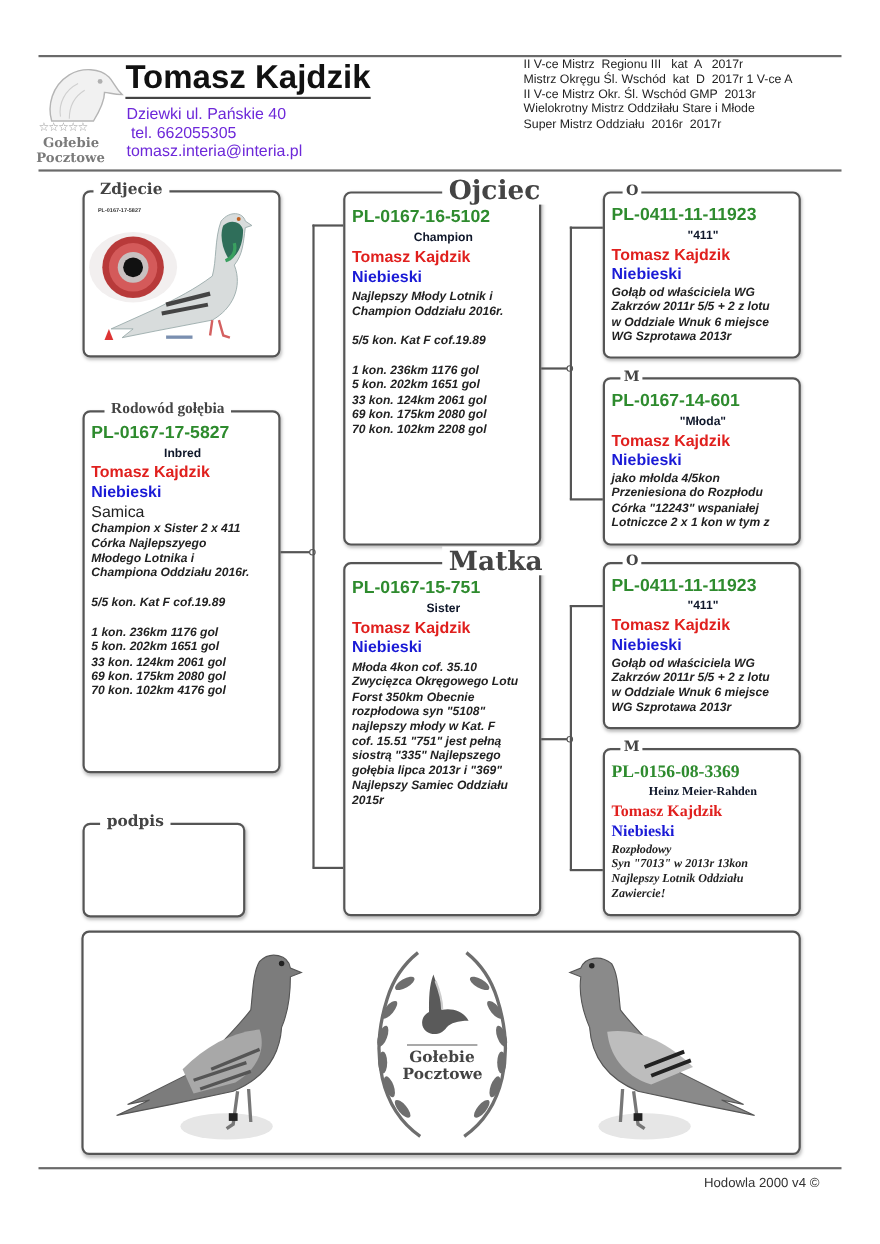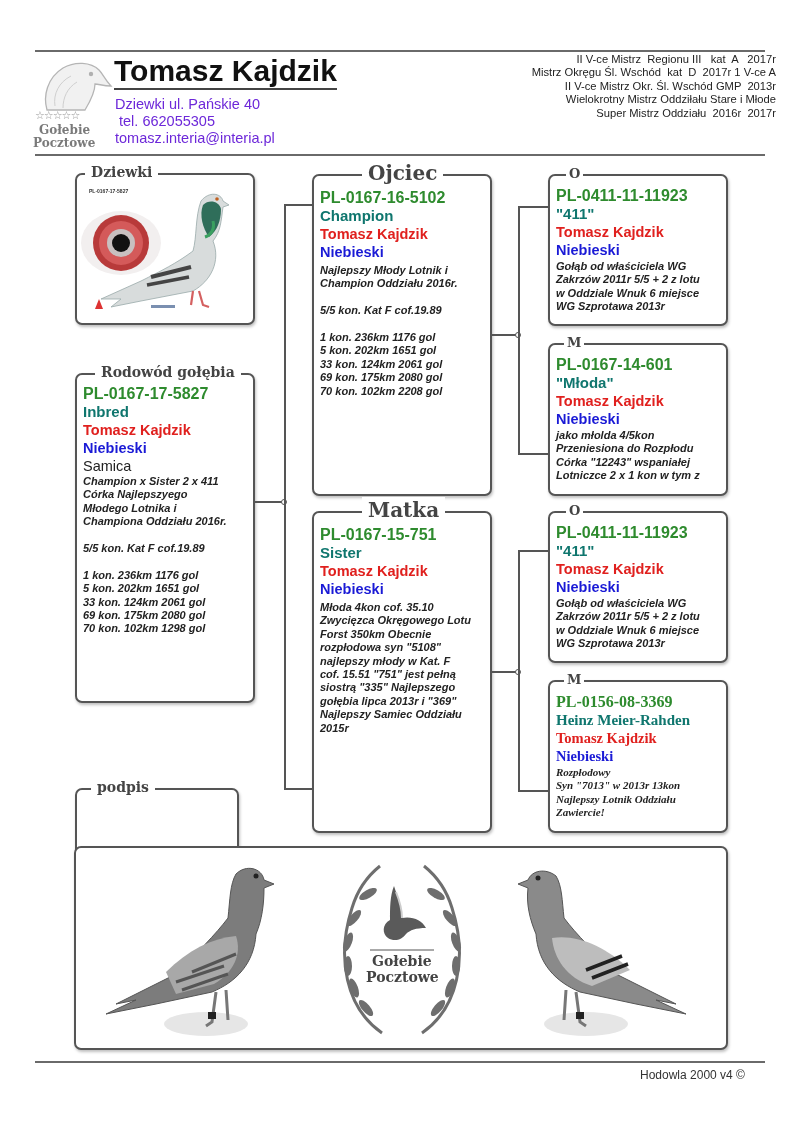--- a/index.html
+++ b/index.html
@@ -9,31 +9,31 @@
 
   
   .logo { left: 33px; top: 56px; width: 80px; height: 92px; }
   .logo-stars { position: absolute; left: 2px; top: 53px; font-size: 11px; color: #999; letter-spacing: -1px; font-family: "DejaVu Sans", sans-serif; }
   .logo-t1, .logo-t2 { position: absolute; font-family: "DejaVu Serif", serif; font-weight: bold; color: #7a7a7a; font-size: 12px; line-height: 13px; }
   .logo-t1 { left: 6px; top: 68px; }
   .logo-t2 { left: 0px; top: 81px; }
   .owner-name { left: 114px; top: 54px; font-size: 30px; font-weight: bold; color: #111; line-height: 34px; }
   .owner-underline { left: 114px; top: 88px; width: 223px; height: 2px; background: #444; }
   .contact { left: 115px; font-size: 14.5px; color: #6d28d9; line-height: 17px; }
-  .titles { left: 476px; top: 53px; width: 300px; text-align: right; font-size: 11.2px; line-height: 13.4px; color: #222; }
+  .titles { left: 476px; top: 53px; width: 300px; text-align: left; font-size: 11.2px; line-height: 13.4px; color: #222; }
 
   
   .box { position: absolute; border: 2px solid #555; border-radius: 7px; background: #fff; box-shadow: 1px 2px 3px rgba(0,0,0,0.25); box-sizing: border-box; }
   .legend { position: absolute; top: -13px; background: #fff; padding: 0 6px; font-family: "DejaVu Serif", serif; font-weight: bold; color: #444; line-height: 20px; }
   .legend.small { font-size: 14px; }
-  .legend.big { font-size: 20px; top: -16px; line-height: 26px; }
+  .legend.big { font-size: 24px; top: -16px; line-height: 26px; margin-left: 40px; }
   .legend.tiny { font-size: 13px; padding: 0 3px; top: -11px; line-height: 18px; }
   .content { position: absolute; left: 6px; right: 4px; }
   .ring { color: #2e8b2e; font-weight: bold; font-size: 16px; line-height: 19px; }
-  .pname { color: #0f766e; font-weight: bold; font-size: 15px; line-height: 18px; }
+  .pname { color: #0f172a; font-weight: bold; font-size: 11px; line-height: 18px; text-align: center; }
   .breeder { color: #e0201e; font-weight: bold; font-size: 14.5px; line-height: 18px; }
   .colorv { color: #1a1ad6; font-weight: bold; font-size: 14.5px; line-height: 18px; }
   .sex { color: #222; font-size: 14.5px; line-height: 18px; }
   .desc { font-style: italic; font-weight: bold; font-size: 11px; line-height: 13.4px; color: #222; white-space: pre-line; margin-top: 3px; }
 
   
   .ln { position: absolute; background: #555; }
   .knob { position: absolute; width: 6px; height: 6px; border: 1.5px solid #555; border-radius: 50%; background: #fff; box-sizing: border-box; }
 
   .footer-text { left: 640px; top: 1068px; font-size: 12px; color: #333; }
@@ -65,21 +65,21 @@
   <div style="white-space:pre;">II V-ce Mistrz  Regionu III   kat  A   2017r</div>
   <div style="white-space:pre;">Mistrz Okręgu Śl. Wschód  kat  D  2017r 1 V-ce A</div>
   <div style="white-space:pre;">II V-ce Mistrz Okr. Śl. Wschód GMP  2013r</div>
   <div style="white-space:pre;">Wielokrotny Mistrz Oddziłału Stare i Młode</div>
   <div style="white-space:pre;">Super Mistrz Oddziału  2016r  2017r</div>
 </div>
 
 <div class="hr" style="left:35px; top:154px; width:730px;"></div>
 
 <div class="box" style="left:75px; top:173px; width:180px; height:152px;">
-  <div class="legend small" style="left:8px;">Dziewki</div>
+  <div class="legend small" style="left:8px;">Zdjecie</div>
   <svg width="170" height="140" viewBox="0 0 170 140" style="position:absolute; left:4px; top:6px;">
     <text x="8" y="12" font-size="5" font-family="Liberation Sans, sans-serif" font-weight="bold" fill="#333">PL-0167-17-5827</text>
 
     <g>
       <ellipse cx="40" cy="62" rx="40" ry="32" fill="#f2efef"></ellipse>
       <circle cx="40" cy="62" r="28" fill="#b83a3a"></circle>
       <circle cx="40" cy="62" r="22" fill="#d45a5a"></circle>
       <circle cx="40" cy="62" r="14" fill="#c8c0c0"></circle>
       <circle cx="40" cy="62" r="9" fill="#111"></circle>
     </g>
@@ -94,43 +94,43 @@
       <path d="M118 110 L122 124 L128 126 M112 110 L110 124" stroke="#d46060" stroke-width="2.2" fill="none"></path>
     </g>
     <g>
       <path d="M14 128 L18 118 L22 128 Z" fill="#d33"></path>
       <rect x="70" y="124" width="24" height="3" fill="#7a8fb0"></rect>
     </g>
   </svg>
 </div>
 
 <div class="box" style="left:75px; top:373px; width:180px; height:330px;">
-  <div class="legend small" style="left:18px;">Rodowód gołębia</div>
+  <div class="legend small" style="left:18px;font-family:Liberation Serif, serif;">Rodowód gołębia</div>
   <div class="content" style="top:9px;">
     <div class="ring">PL-0167-17-5827</div>
     <div class="pname">Inbred</div>
     <div class="breeder">Tomasz Kajdzik</div>
     <div class="colorv">Niebieski</div>
     <div class="sex">Samica</div>
     <div class="desc" style="margin-top:0;">Champion x Sister 2 x 411
 Córka Najlepszyego
 Młodego Lotnika i
 Championa Oddziału 2016r.
 
 5/5 kon. Kat F cof.19.89
 
 1 kon.   236km  1176 gol
 5 kon.   202km  1651 gol
 33 kon. 124km 2061 gol
 69 kon. 175km 2080 gol
-70 kon. 102km 1298 gol</div>
-  </div>
-</div>
-
-<div class="box" style="left:75px; top:788px; width:164px; height:86px;">
+70 kon. 102km 4176 gol</div>
+  </div>
+</div>
+
+<div class="box" style="left:75px; top:748px; width:148px; height:86px;">
   <div class="legend small" style="left:14px;">podpis</div>
 </div>
 
 <div class="ln" style="left:255px; top:501px; width:30px; height:2px;"></div>
 <div class="knob" style="left:281px; top:499px;"></div>
 <div class="ln" style="left:284px; top:204px; width:2px; height:585px; border-radius:2px;"></div>
 <div class="ln" style="left:284px; top:204px; width:28px; height:2px;"></div>
 <div class="ln" style="left:284px; top:788px; width:28px; height:2px;"></div>
 
 <div class="box" style="left:312px; top:174px; width:180px; height:322px;">

